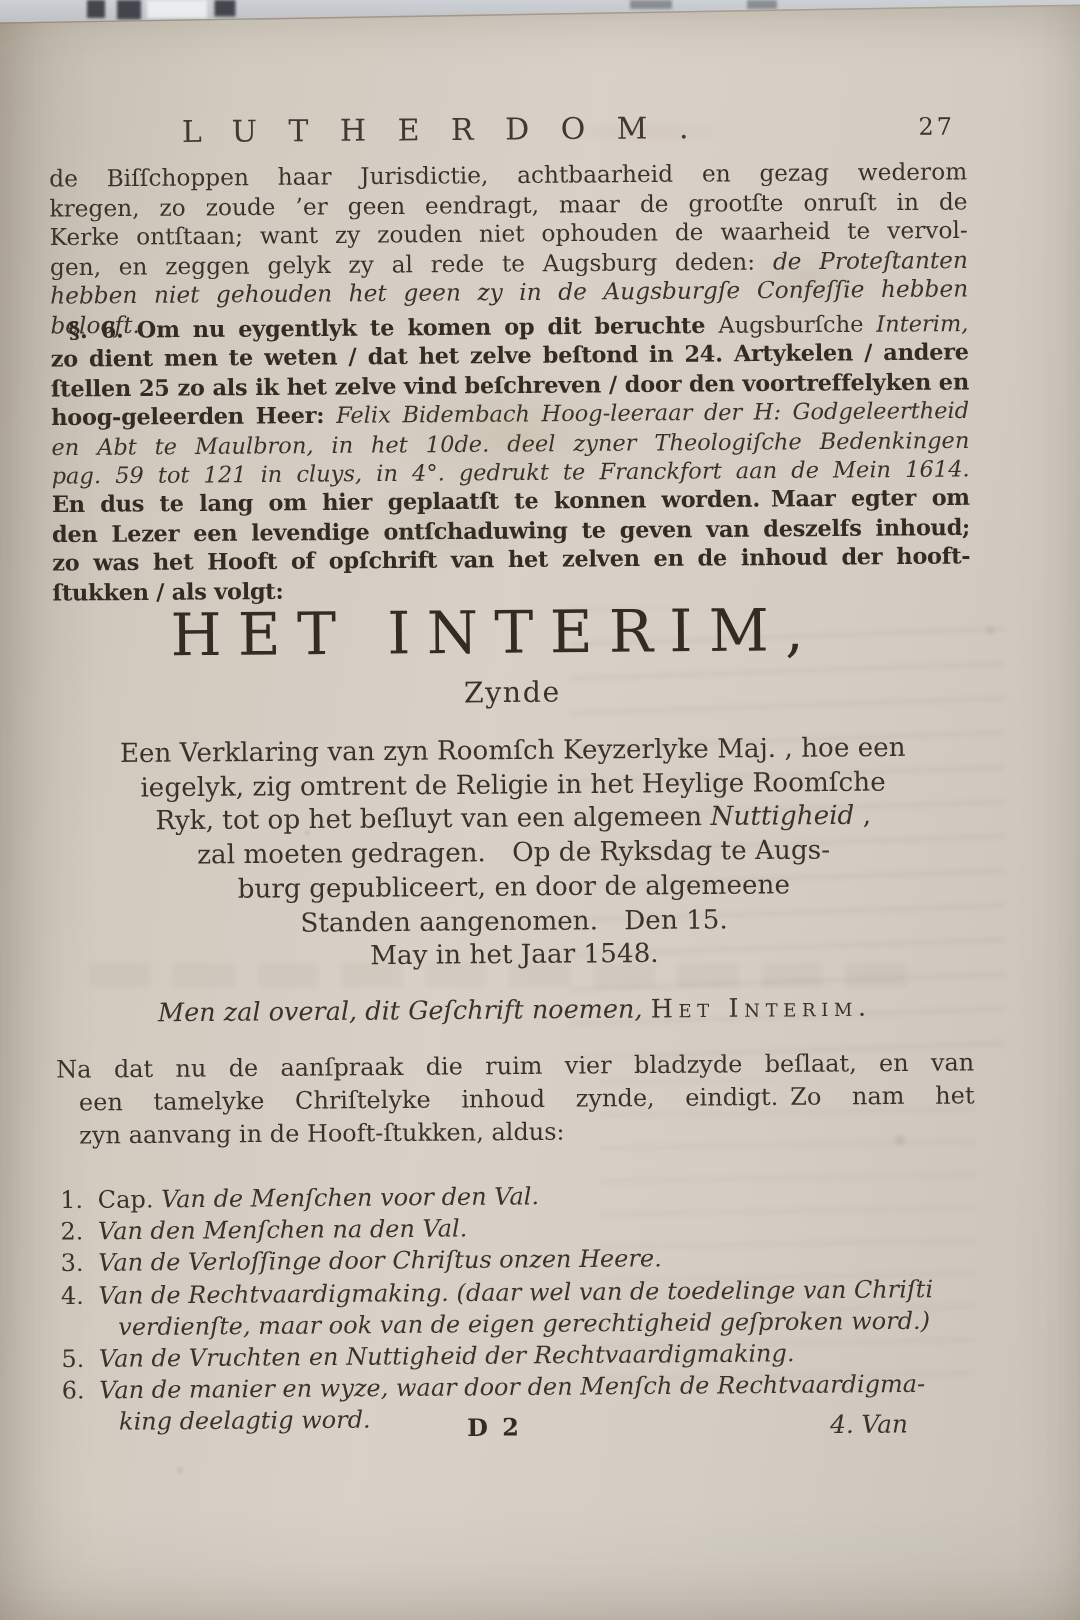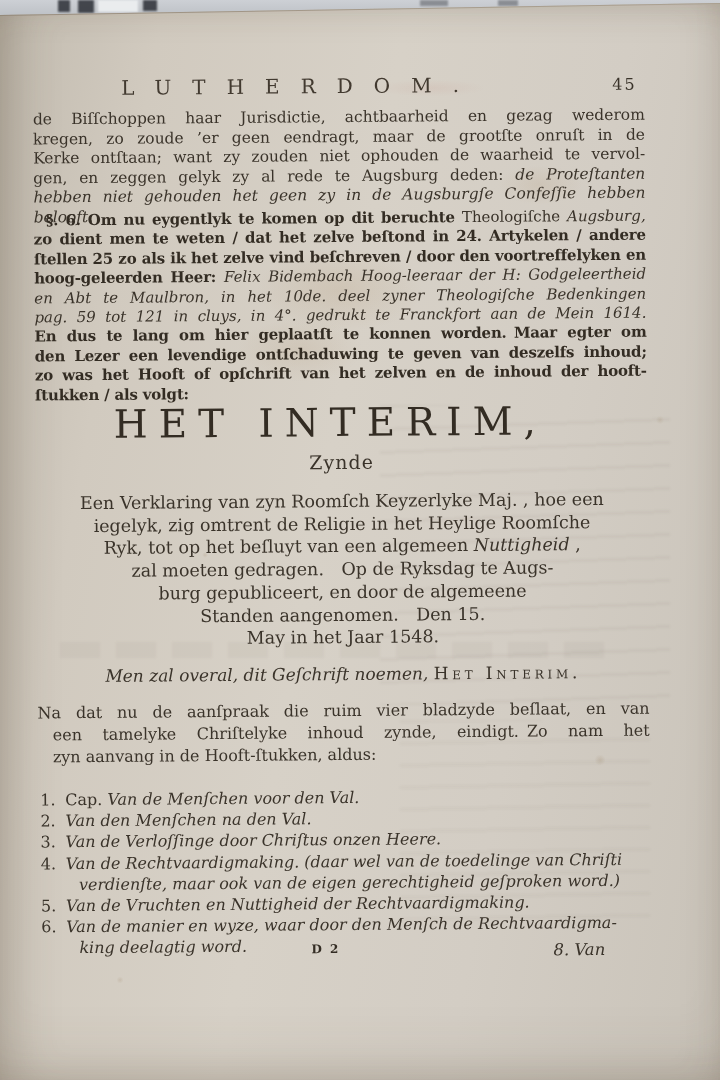--- a/index.html
+++ b/index.html
@@ -79,21 +79,21 @@
   .declaration{position:absolute;top:490px;left:0;width:100%;font-size:17.5px;line-height:22.7px;text-align:center;}
   .motto{position:absolute;top:664px;left:0;width:100%;font-size:17px;text-align:center;}
 
   .para3{position:absolute;top:700px;left:0;width:100%;font-size:16px;line-height:21.8px;}
 
   .chapter-list{position:absolute;top:787px;left:0;width:100%;font-size:16px;line-height:21.2px;}
   .chapter-list .num{display:inline-block;width:27px;padding-left:2px;box-sizing:border-box;font-style:normal;}
   .chapter-list .cont{padding-left:40px;box-sizing:border-box;}
 
   .page-footer{position:absolute;top:942px;left:0;width:100%;height:26px;}
-  .signature{position:absolute;left:272px;top:0;font-size:12px;font-weight:700;color:#332c23;letter-spacing:2px;}
+  .signature{position:absolute;left:272px;top:0;font-size:16px;font-weight:700;color:#332c23;letter-spacing:2px;}
   .catchword{position:absolute;left:514px;top:0;font-size:16.5px;font-style:italic;}
 </style>
 </head>
 <body>
 
 <div class="backdrop">
   <div class="blob" style="left:58px;width:12px;height:12px;"></div>
   <div class="blob" style="left:78px;width:16px;height:13px;"></div>
   <div class="blob light" style="left:98px;width:40px;height:12px;"></div>
   <div class="blob" style="left:143px;width:14px;height:11px;"></div>
@@ -103,33 +103,33 @@
 
 <div class="page">
   <div class="ghost g1"></div>
   <div class="ghost g2"></div>
   <div class="ghost g3"></div>
 
   <div class="text-block">
 
     <div class="running-head">
       <span class="rh-title">LUTHERDOM.</span>
-      <span class="rh-num">45</span>
+      <span class="rh-num">27</span>
     </div>
 
     <div class="para1">
         <div class="line justify"><span class="st-r">de Biſſchoppen haar Jurisdictie, achtbaarheid en gezag wederom</span></div>
         <div class="line justify"><span class="st-r">kregen, zo zoude ’er geen eendragt, maar de grootſte onruſt in de</span></div>
         <div class="line justify"><span class="st-r">Kerke ontſtaan; want zy zouden niet ophouden de waarheid te vervol-</span></div>
         <div class="line justify"><span class="st-r">gen, en zeggen gelyk zy al rede te Augsburg deden: </span><span class="st-i">de Proteſtanten</span></div>
         <div class="line justify"><span class="st-i">hebben niet gehouden het geen zy in de Augsburgſe Confeſſie hebben belooft.</span></div>
       </div>
 
     <div class="section6">
-        <div class="line justify ind-s"><span class="st-b">§. 6. Om nu eygentlyk te komen op dit beruchte </span><span class="st-r">Theologiſche </span><span class="st-i">Augsburg,</span></div>
+        <div class="line justify ind-s"><span class="st-b">§. 6. Om nu eygentlyk te komen op dit beruchte </span><span class="st-r">Augsburſche </span><span class="st-i">Interim,</span></div>
         <div class="line justify"><span class="st-b">zo dient men te weten / dat het zelve beſtond in 24. Artykelen / andere</span></div>
         <div class="line justify"><span class="st-b">ſtellen 25 zo als ik het zelve vind beſchreven / door den voortreffelyken en</span></div>
         <div class="line justify"><span class="st-b">hoog-geleerden Heer: </span><span class="st-i">Felix Bidembach Hoog-leeraar der H: Godgeleertheid</span></div>
         <div class="line justify"><span class="st-i">en Abt te Maulbron, </span><span class="st-i">in het 10de. deel zyner Theologiſche Bedenkingen</span></div>
         <div class="line justify"><span class="st-i">pag. 59 tot 121 in cluys, in 4°. gedrukt te Franckfort aan de Mein 1614.</span></div>
         <div class="line justify"><span class="st-b">En dus te lang om hier geplaatſt te konnen worden. Maar egter om</span></div>
         <div class="line justify"><span class="st-b">den Lezer een levendige ontſchaduwing te geven van deszelfs inhoud;</span></div>
         <div class="line justify"><span class="st-b">zo was het Hooft of opſchrift van het zelven en de inhoud der hooft-</span></div>
         <div class="line left"><span class="st-b">ſtukken / als volgt:</span></div>
       </div>
@@ -165,18 +165,18 @@
         <div class="line"><span class="num">3.</span><span class="st-i">Van de Verloſſinge door Chriſtus onzen Heere.</span></div>
         <div class="line"><span class="num">4.</span><span class="st-i">Van de Rechtvaardigmaking. (daar wel van de toedelinge van Chriſti</span></div>
         <div class="line cont"><span class="st-i">verdienſte, maar ook van de eigen gerechtigheid geſproken word.)</span></div>
         <div class="line"><span class="num">5.</span><span class="st-i">Van de Vruchten en Nuttigheid der Rechtvaardigmaking.</span></div>
         <div class="line"><span class="num">6.</span><span class="st-i">Van de manier en wyze, waar door den Menſch de Rechtvaardigma-</span></div>
         <div class="line cont"><span class="st-i">king deelagtig word.</span></div>
       </div>
 
     <div class="page-footer">
       <span class="signature">D 2</span>
-      <span class="catchword">8. Van</span>
+      <span class="catchword">4. Van</span>
     </div>
 
   </div>
   <div class="edge-line"></div>
 </div>
 
 </body></html>

